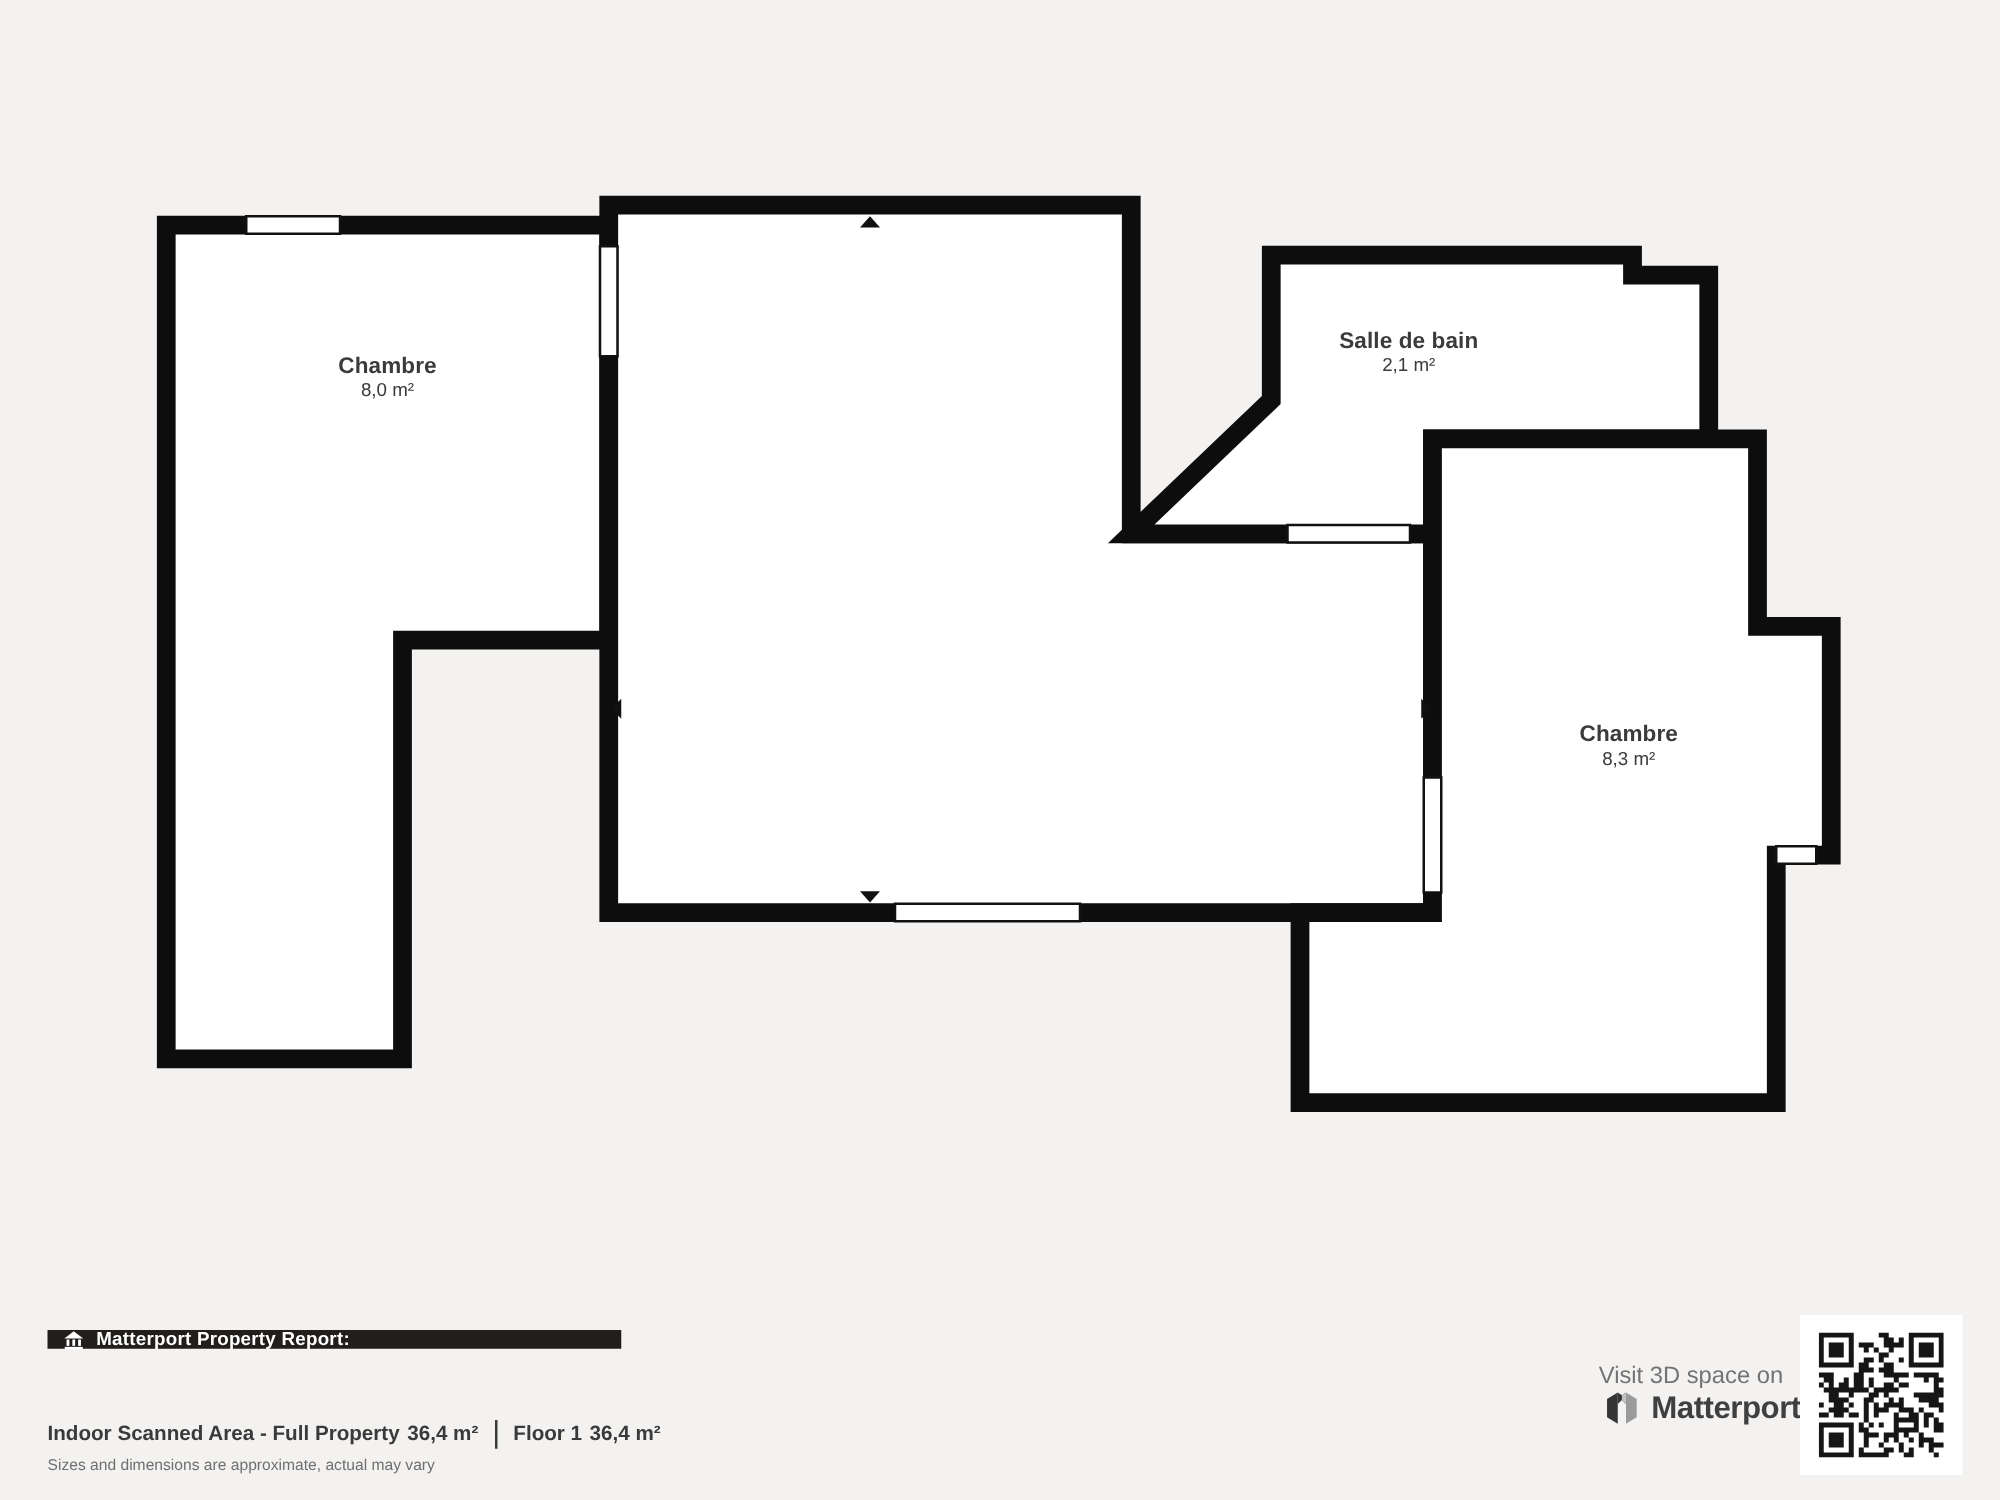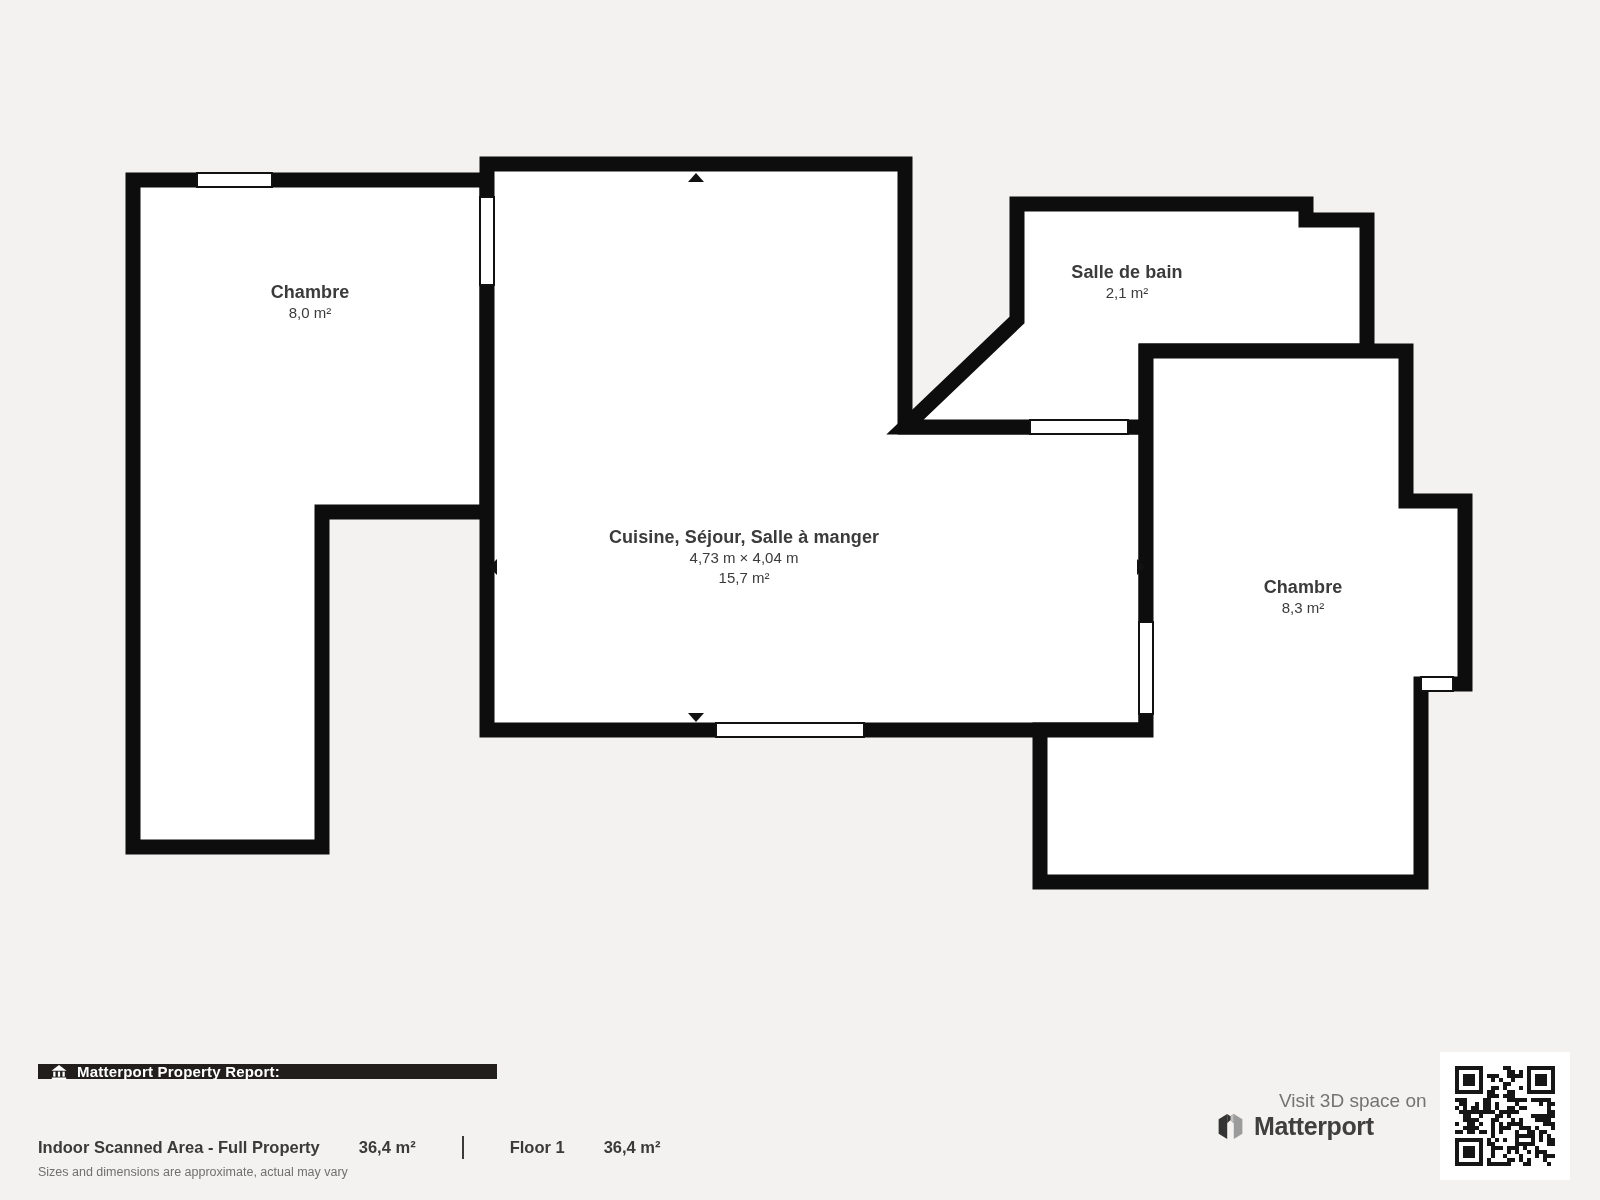--- a/index.html
+++ b/index.html
@@ -21,36 +21,36 @@
     position:absolute;left:38px;top:1064px;width:459px;height:15px;
     background:#211e1c;color:#ffffff;display:flex;align-items:center;
     padding:0;box-sizing:border-box;
   }
   .badge .badge-icon{margin:0 9px 0 12px;display:flex;}
   .badge .badge-text{font-size:15px;font-weight:bold;letter-spacing:.2px;}
   .property-title{
     position:absolute;left:38px;top:1099px;font-size:23px;font-weight:bold;color:#2a2a2a;letter-spacing:.2px;
   }
   .stats-line{
-    position:absolute;left:38px;top:1136px;display:flex;align-items:center;color:#3a3a3a;font-size:16.5px;gap:33px;
+    position:absolute;left:38px;top:1136px;display:flex;align-items:center;color:#3a3a3a;font-size:16.5px;
   }
   .stats-line .lbl{font-weight:bold;}
   .stats-line .val{font-weight:bold;margin-left:6px;}
   .stats-divider{
     display:inline-block;width:0;height:23px;border-left:2px solid #3a3a3a;margin:0 13px;
   }
   .disclaimer{
     position:absolute;left:38px;top:1165px;font-size:12.5px;color:#707070;
   }
   
   .visit-text{
     position:absolute;left:1279px;top:1090px;font-size:19px;color:#737373;
   }
   .brand-row{
-    position:absolute;left:1216px;top:1112px;display:flex;align-items:center;gap:9px;
+    position:absolute;left:1283px;top:1112px;display:flex;align-items:center;gap:9px;
   }
   .brand-wordmark{font-size:25px;font-weight:bold;color:#3f3f3f;letter-spacing:-0.4px;}
   .qr-panel{
     position:absolute;left:1440px;top:1052px;width:130px;height:128px;background:#ffffff;
     display:flex;align-items:center;justify-content:center;
   }
 </style>
 </head>
 <body>
 
@@ -83,25 +83,20 @@
       <polygon points="497,559 497,575 489,567"></polygon>
       <polygon points="1137,559 1137,575 1145,567"></polygon>
     </g>
   </svg>
 
   <div class="room-label" style="left:310px;top:302px;">
     <div class="room-title">Chambre</div>
     <div class="room-sub">8,0 m²</div>
   </div>
 
-  <div class="room-label" style="left:744px;top:557px;">
-    <div class="room-title">Cuisine, Séjour, Salle à manger</div>
-    <div class="room-sub">4,73 m × 4,04 m</div>
-    <div class="room-sub">15,7 m²</div>
-  </div>
 
   <div class="room-label" style="left:1127px;top:282px;">
     <div class="room-title">Salle de bain</div>
     <div class="room-sub">2,1 m²</div>
   </div>
 
   <div class="room-label" style="left:1303px;top:597px;">
     <div class="room-title">Chambre</div>
     <div class="room-sub">8,3 m²</div>
   </div>

